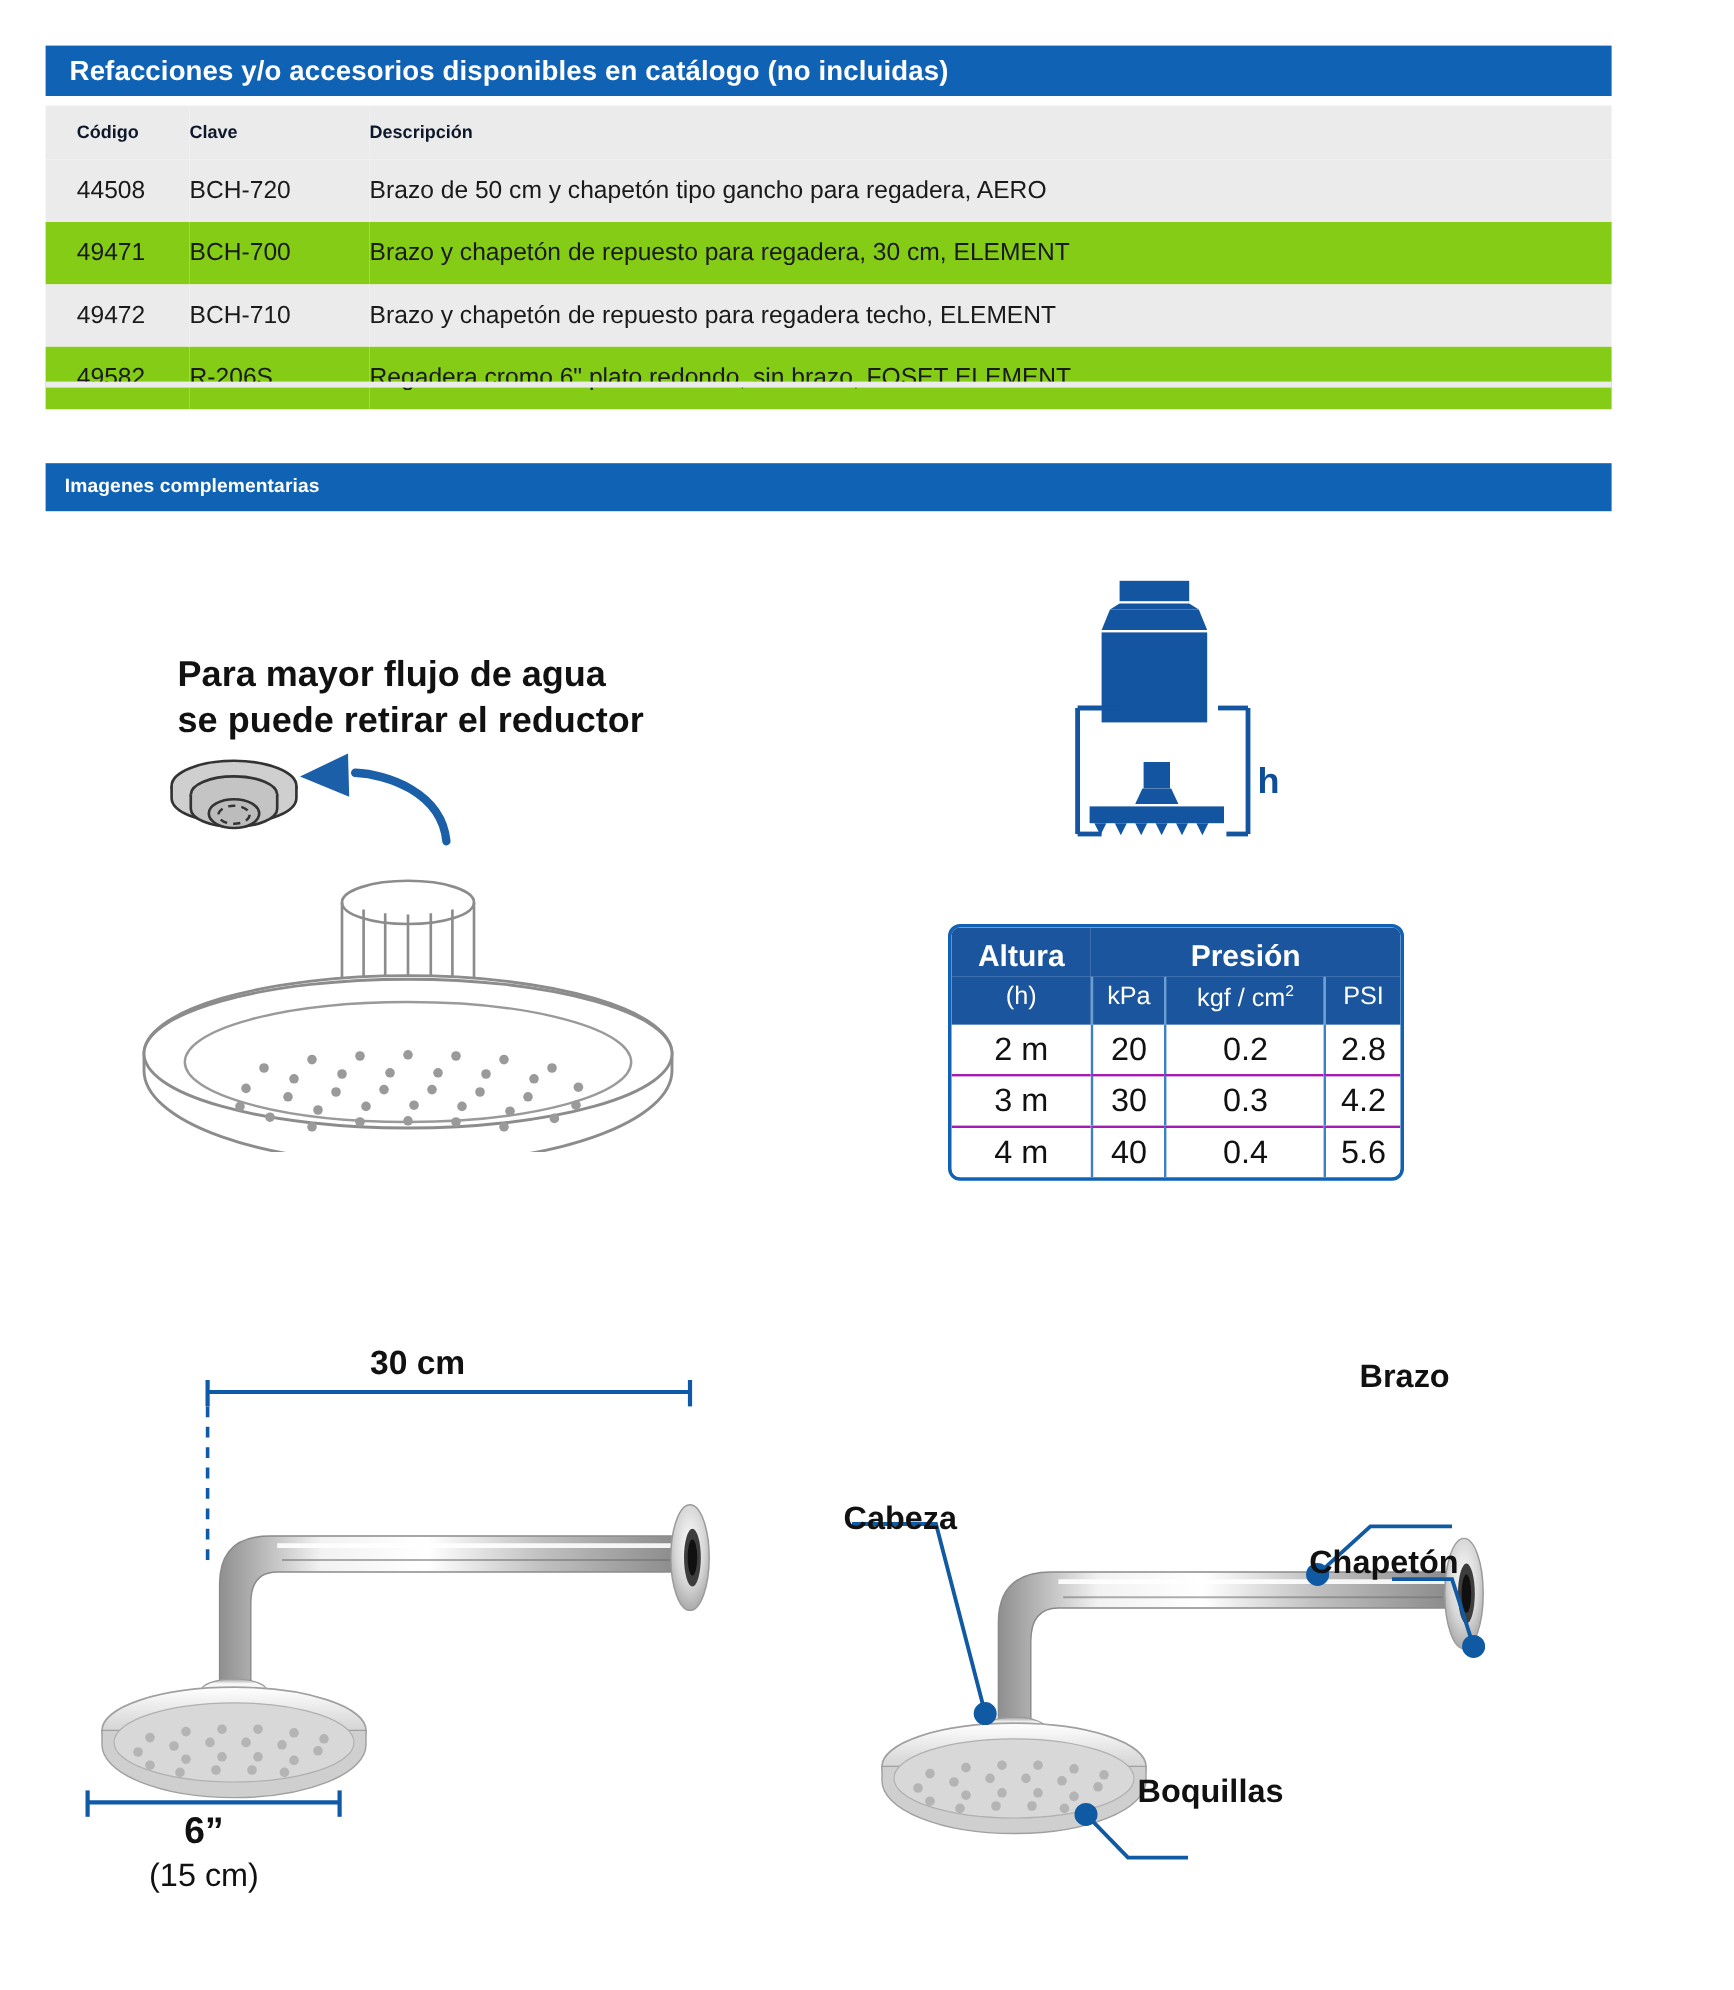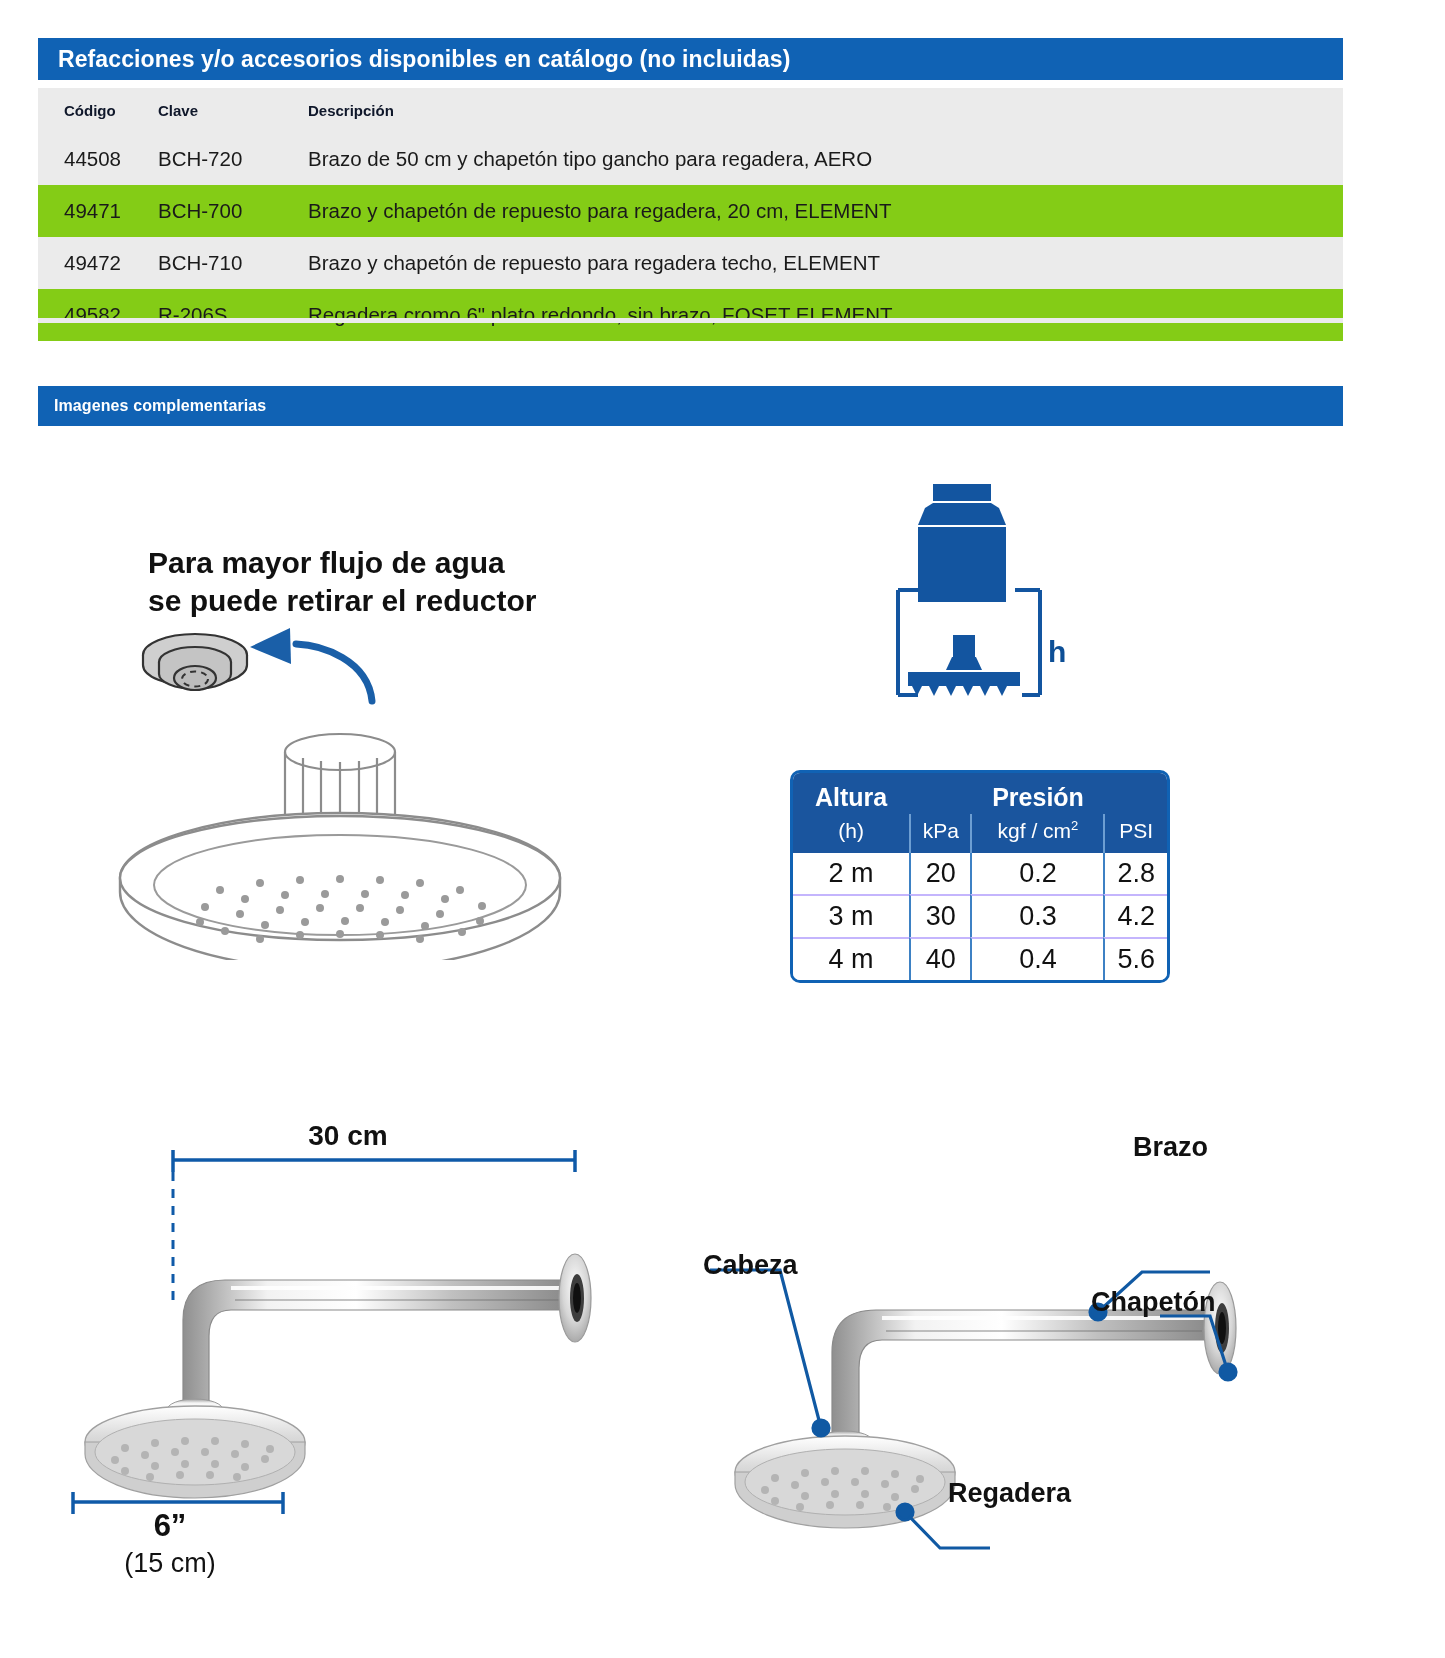--- a/index.html
+++ b/index.html
@@ -129,21 +129,21 @@
     padding-bottom: 10px;
     border-left: 2px solid #6d9ed2;
   }
   table.pressure th.sub.first { border-left: none; }
   table.pressure td {
     text-align: center;
     padding: 5px 0;
     font-size: 27px;
     color: #111;
     border-left: 2px solid #3d81c4;
-    border-top: 2px solid #c4b5fd;
+    border-top: 2px solid #a21caf;
     background: #ffffff;
   }
   table.pressure td.first { border-left: none; }
   table.pressure tbody tr:first-child td { border-top: none; }
   table.pressure th.sup { vertical-align: middle; }
   .sup2 { font-size: 0.62em; vertical-align: super; }
 
   
   #arm-figure-left  { position: absolute; left: 55px;  top: 1110px; }
   #arm-figure-right { position: absolute; left: 690px; top: 1120px; }
@@ -187,21 +187,21 @@
   </thead>
   <tbody>
     <tr class="odd">
       <td class="col-codigo">44508</td>
       <td class="col-clave">BCH-720</td>
       <td class="col-desc">Brazo de 50 cm y chapetón tipo gancho para regadera, AERO</td>
     </tr>
     <tr class="even">
       <td class="col-codigo">49471</td>
       <td class="col-clave">BCH-700</td>
-      <td class="col-desc">Brazo y chapetón de repuesto para regadera, 20 cm, ELEMENT</td>
+      <td class="col-desc">Brazo y chapetón de repuesto para regadera, 30 cm, ELEMENT</td>
     </tr>
     <tr class="odd">
       <td class="col-codigo">49472</td>
       <td class="col-clave">BCH-710</td>
       <td class="col-desc">Brazo y chapetón de repuesto para regadera techo, ELEMENT</td>
     </tr>
     <tr class="even">
       <td class="col-codigo">49582</td>
       <td class="col-clave">R-206S</td>
       <td class="col-desc">Regadera cromo 6" plato redondo, sin brazo, FOSET ELEMENT</td>
@@ -496,13 +496,13 @@
     <circle cx="538" cy="252" r="8"></circle>
 
     <path d="M215 392 L250 428 H300" fill="none"></path>
     <circle cx="215" cy="392" r="8"></circle>
   </g>
 </svg>
 
 <div class="callout-label" id="label-brazo">Brazo</div>
 <div class="callout-label" id="label-cabeza">Cabeza</div>
 <div class="callout-label" id="label-chapeton">Chapetón</div>
-<div class="callout-label" id="label-boquillas">Regadera</div>
+<div class="callout-label" id="label-boquillas">Boquillas</div>
 
 </body></html>

